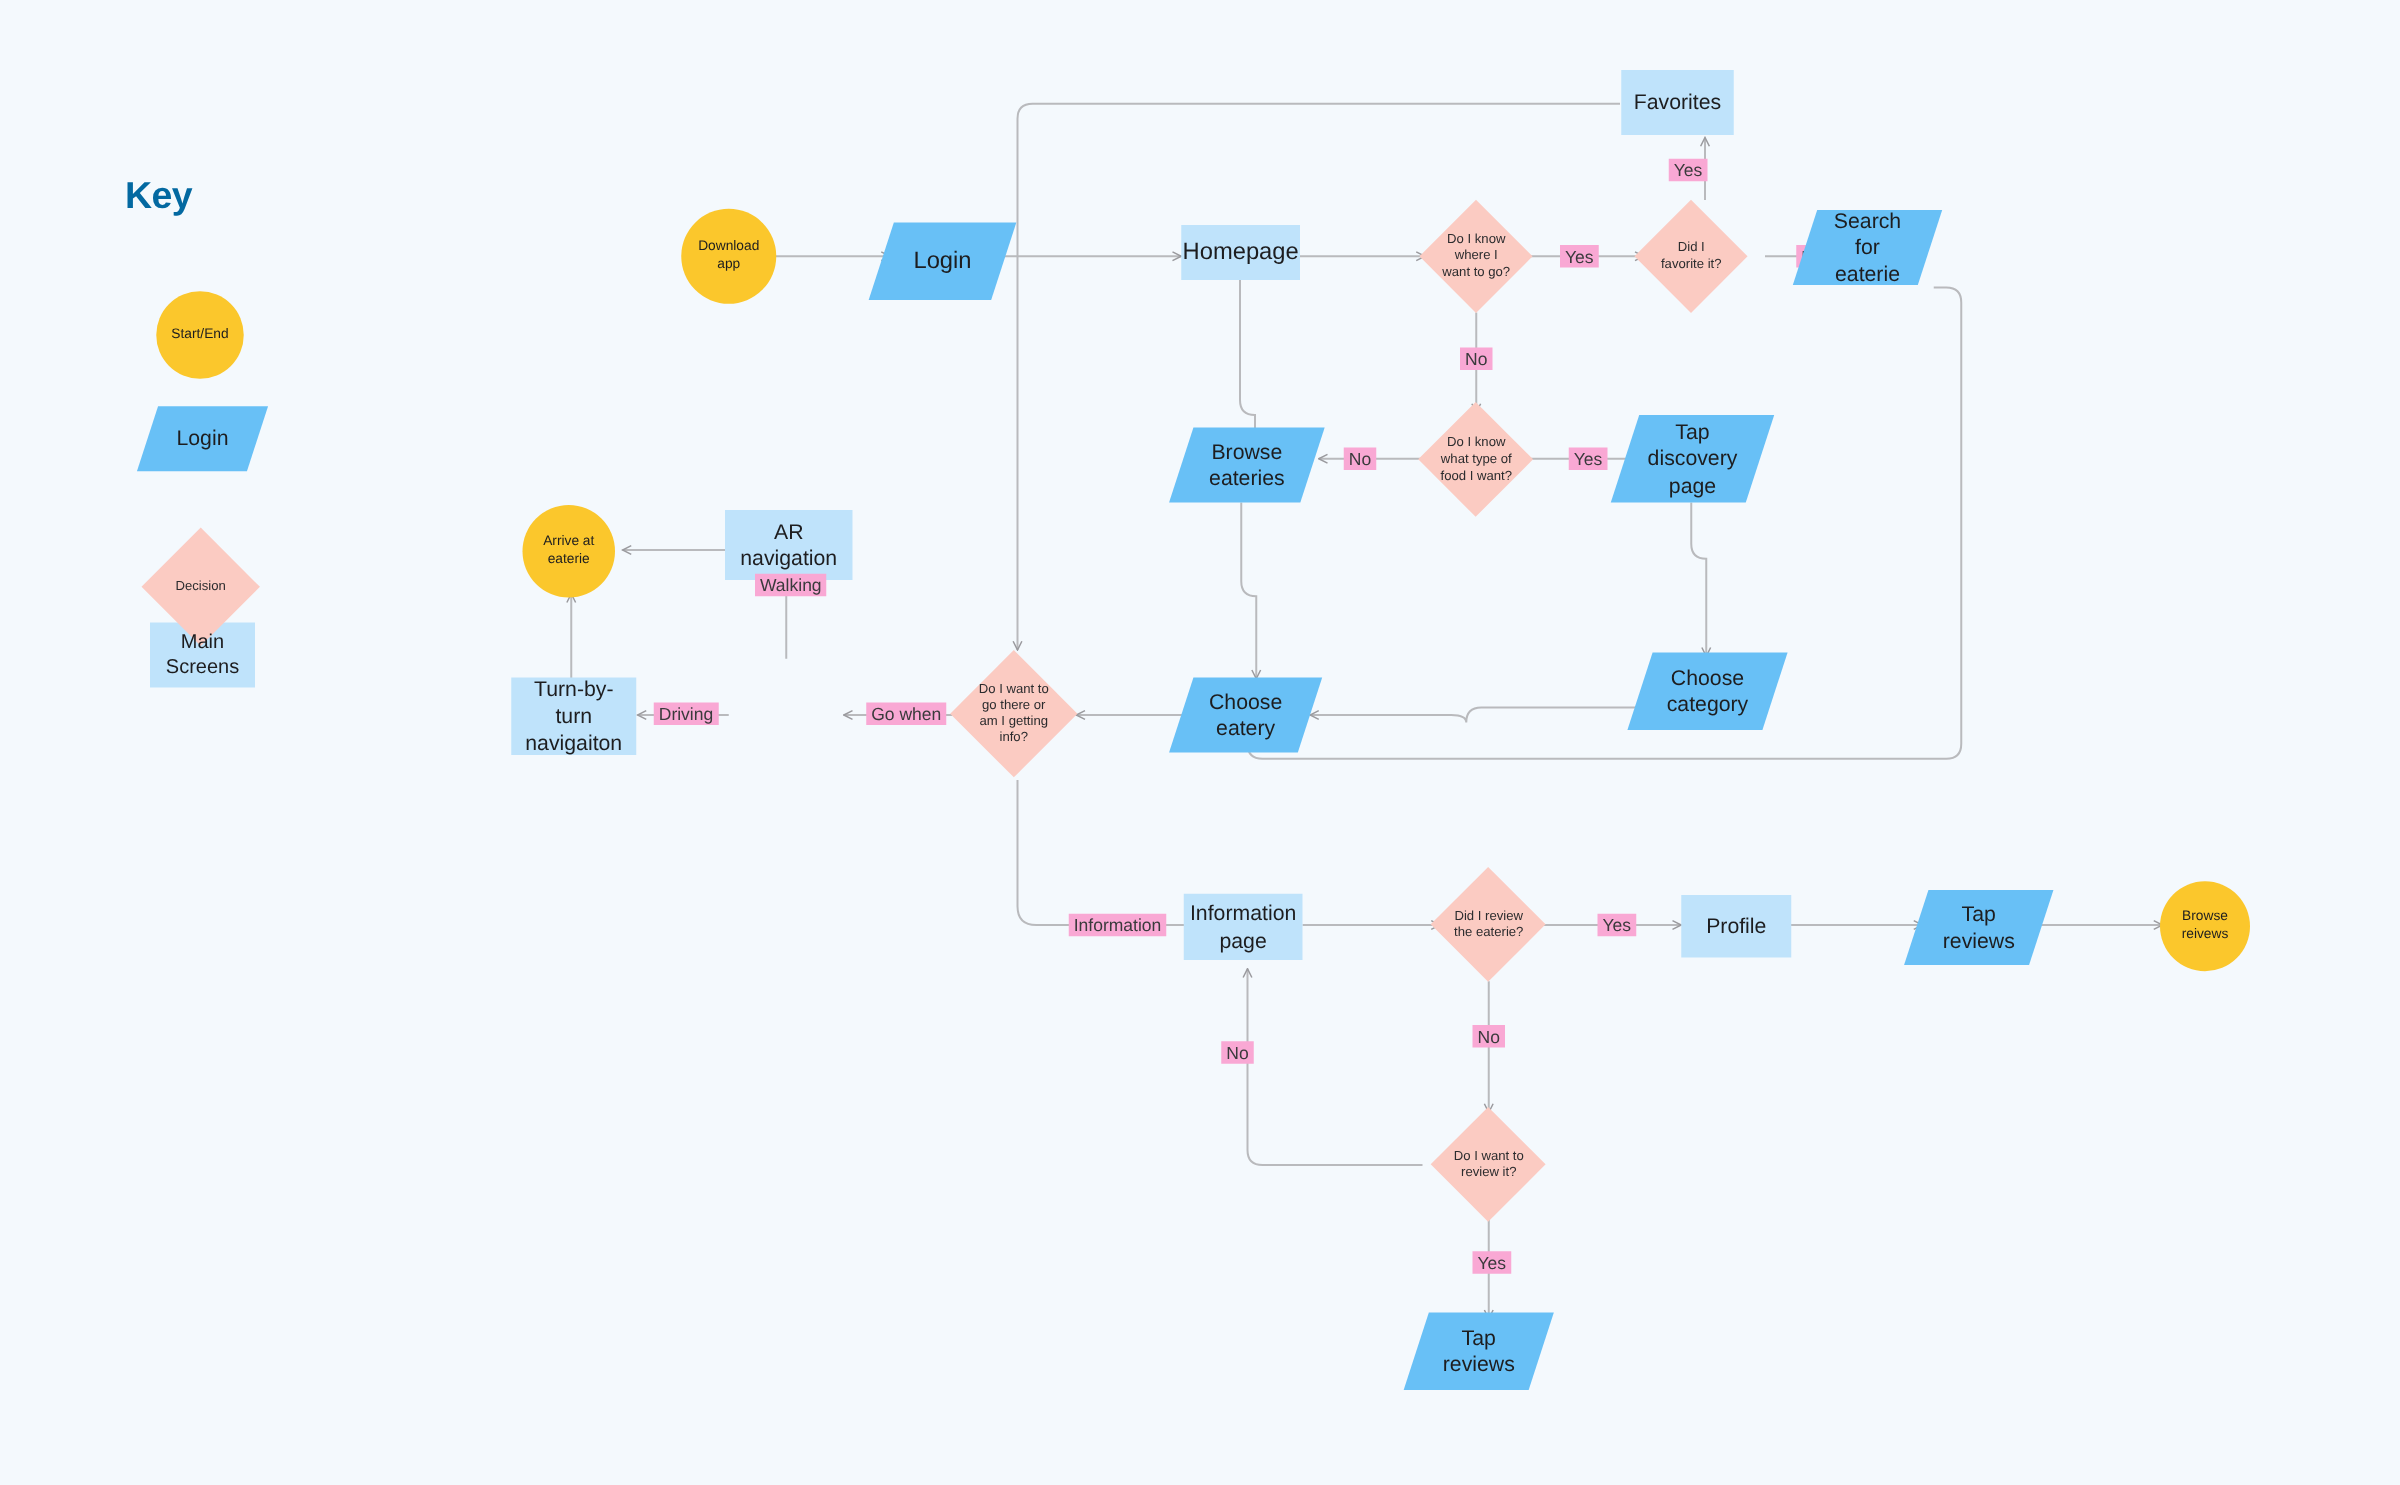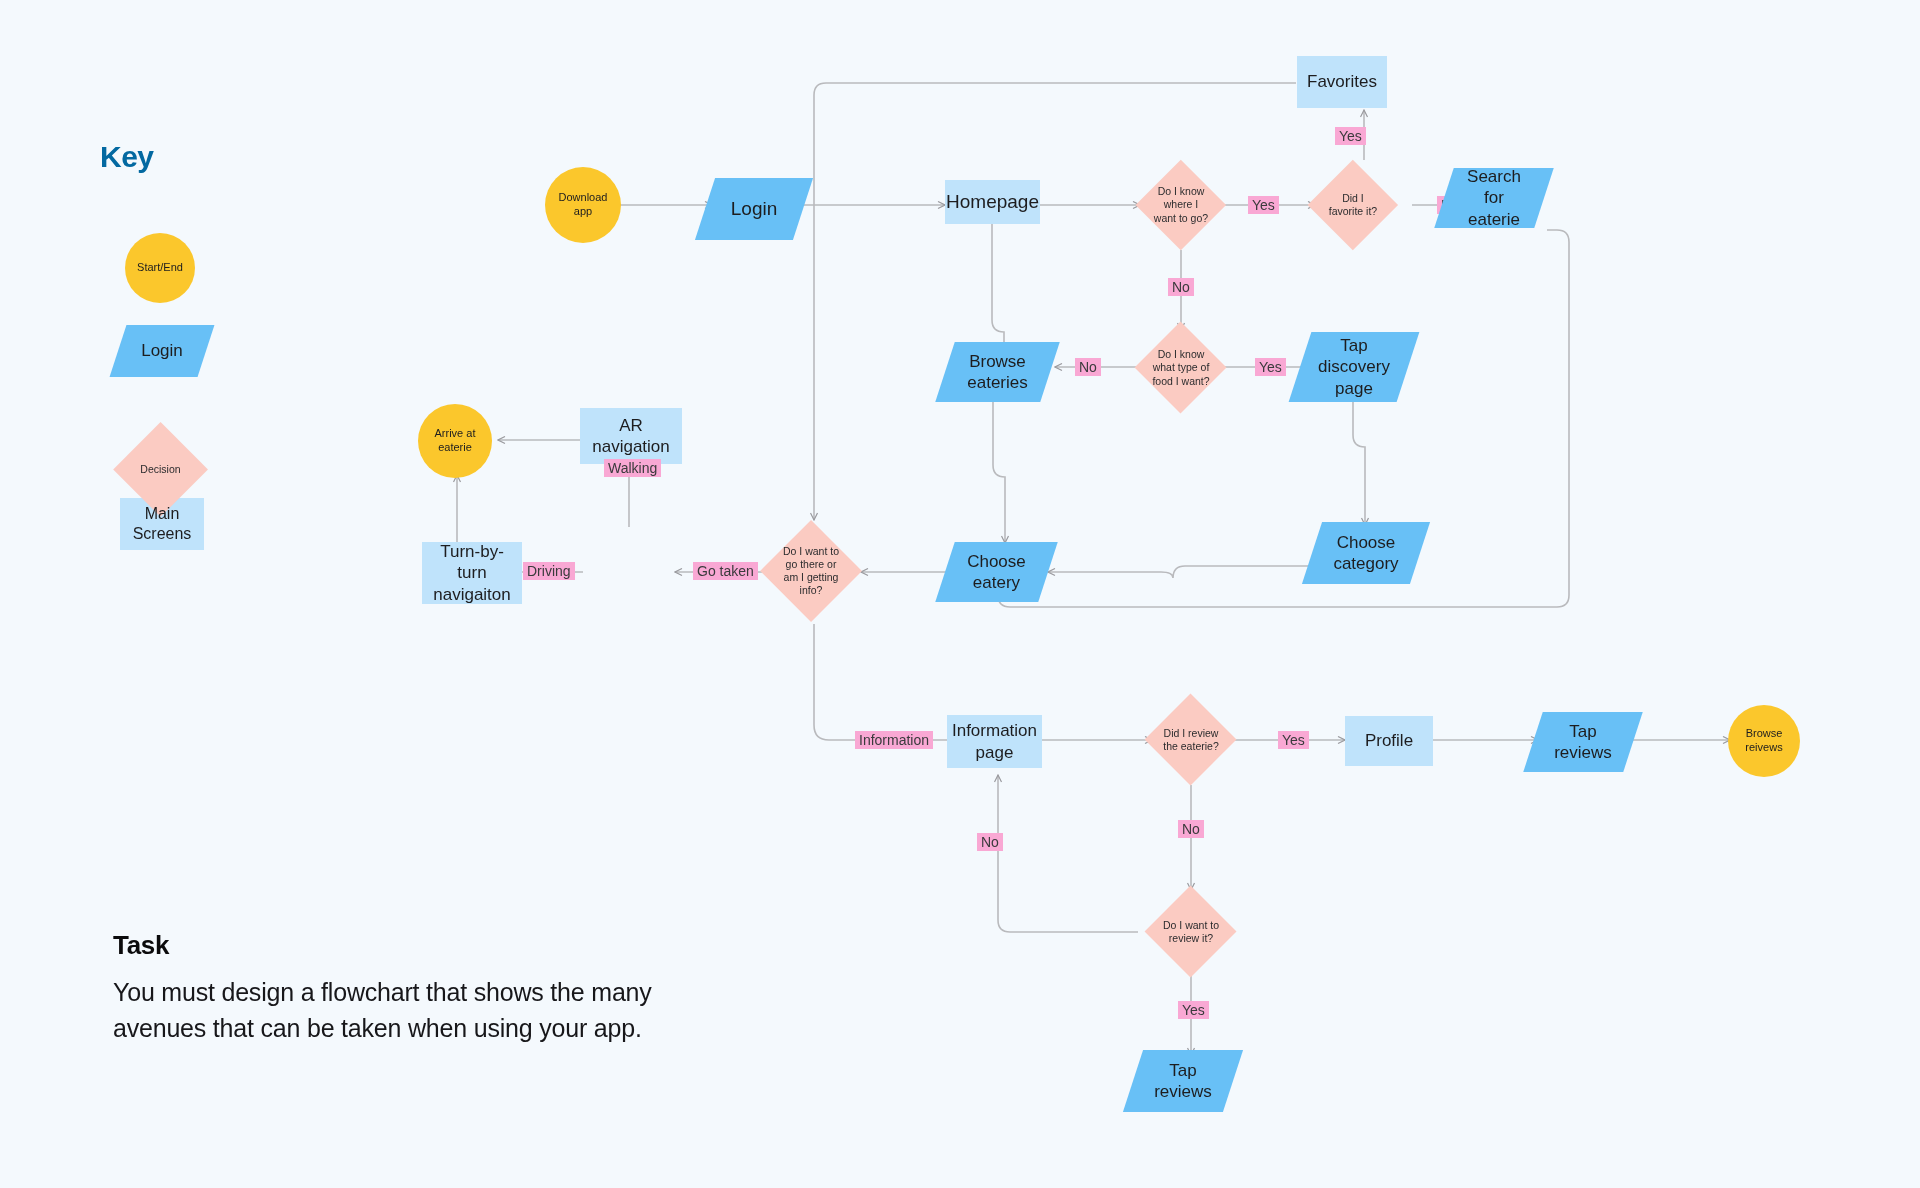--- a/index.html
+++ b/index.html
@@ -206,25 +206,20 @@
 
   <div class="node shape-diamond key-item" style="left:113px; top:422px; width:95px; height:95px;">
     <span class="lbl">Decision</span>
   </div>
 
   <div class="node shape-rect key-item" style="left:120px; top:498px; width:84px; height:52px;">
     <span class="lbl" style="font-size:16px;">Main
 Screens</span>
   </div>
 
-  <div id="task-panel">
-    <div id="task-title">Task</div>
-    <div id="task-body">You must design a flowchart that shows the many
-avenues that can be taken when using your app.</div>
-  </div>
 
   <div class="node shape-circle" style="left:545px; top:167px; width:76px; height:76px;">
     <span class="lbl">Download app</span>
   </div>
 
   <div class="node shape-parallelogram" style="left:705px; top:178px; width:98px; height:62px;">
     <span class="lbl">Login</span>
   </div>
 
   <div class="node shape-rect" style="left:945px; top:180px; width:95px; height:44px;">
@@ -284,21 +279,21 @@
 go there or
 am I getting
 info?</span>
   </div>
 
 
   <div class="node shape-rect" style="left:580px; top:408px; width:102px; height:56px;">
     <span class="lbl" style="font-size:17px;">AR navigation</span>
   </div>
 
-  <div class="node shape-rect" style="left:409px; top:542px; width:100px; height:62px;margin-left:13px;">
+  <div class="node shape-rect" style="left:409px; top:542px; width:100px; height:62px;">
     <span class="lbl" style="font-size:17px;">Turn-by-turn
 navigaiton</span>
   </div>
 
   <div class="node shape-circle" style="left:418px; top:404px; width:74px; height:74px;">
     <span class="lbl">Arrive at
 eaterie</span>
   </div>
 
   <div class="node shape-rect" style="left:947px; top:715px; width:95px; height:53px;">
@@ -336,20 +331,20 @@
   </div>
 
   <div class="edge-label" style="left:1248px; top:196px;">Yes</div>
   <div class="edge-label" style="left:1437px; top:196px;">No</div>
   <div class="edge-label" style="left:1335px; top:127px;">Yes</div>
   <div class="edge-label" style="left:1168px; top:278px;">No</div>
   <div class="edge-label" style="left:1075px; top:358px;">No</div>
   <div class="edge-label" style="left:1255px; top:358px;">Yes</div>
   <div class="edge-label" style="left:604px; top:459px;">Walking</div>
   <div class="edge-label" style="left:523px; top:562px;">Driving</div>
-  <div class="edge-label" style="left:693px; top:562px;">Go taken</div>
+  <div class="edge-label" style="left:693px; top:562px;">Go when</div>
   <div class="edge-label" style="left:855px; top:731px;">Information</div>
   <div class="edge-label" style="left:1278px; top:731px;">Yes</div>
   <div class="edge-label" style="left:1178px; top:820px;">No</div>
   <div class="edge-label" style="left:977px; top:833px;">No</div>
   <div class="edge-label" style="left:1178px; top:1001px;">Yes</div>
 
 </div>
 
 </body></html>

